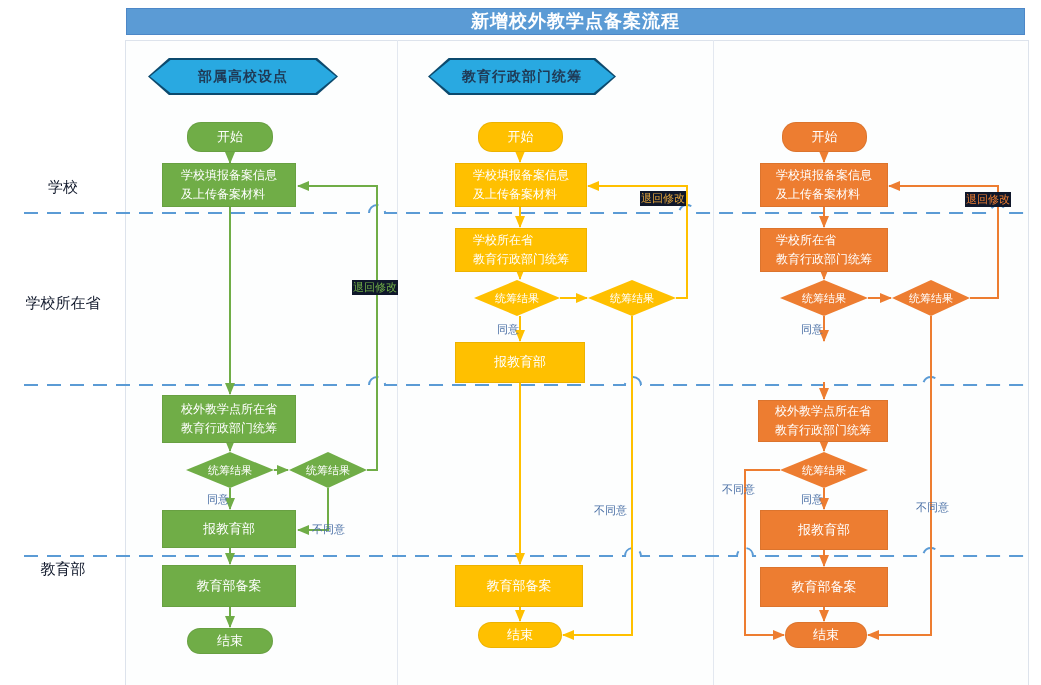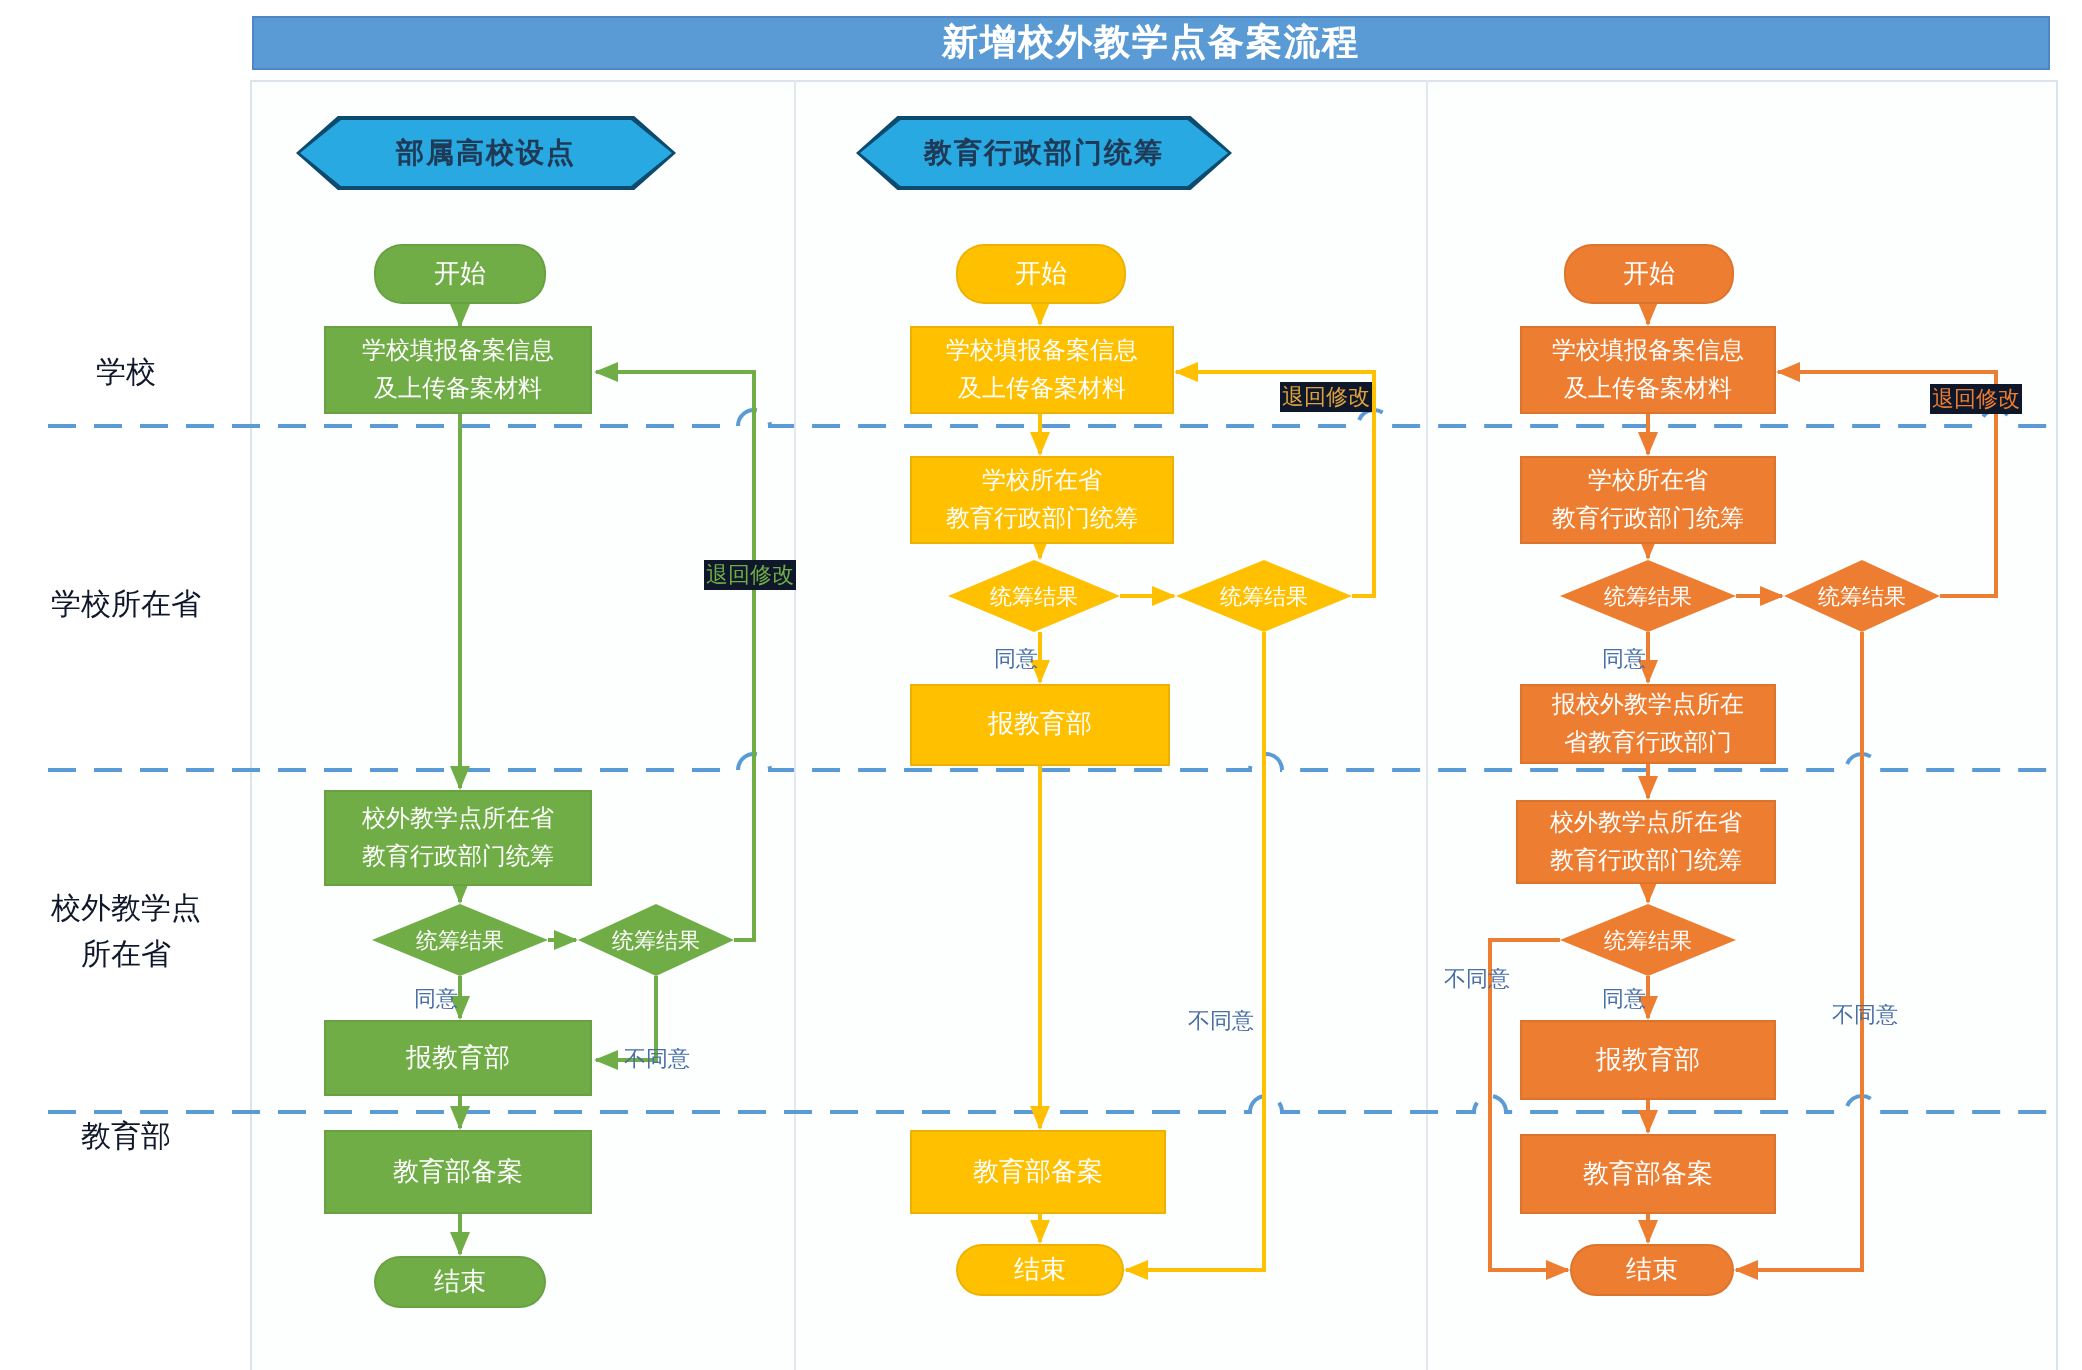--- a/index.html
+++ b/index.html
@@ -9,21 +9,21 @@
          border-left:1px solid #dde3ec;border-right:1px solid #dde3ec;border-top:1px solid #dde3ec;
          background:#fdfefe;}
   .sep{position:absolute;top:40px;height:645px;width:1px;background:#e3e8f0;}
   .title-bar{position:absolute;left:126px;top:8px;width:897px;height:25px;background:#5B9BD5;
              border:1px solid #4d87c7;display:flex;align-items:flex-start;justify-content:center;}
   .title-bar .t{color:#fff;font-weight:bold;font-size:18px;letter-spacing:1px;}
   .lane-label{position:absolute;left:4px;width:118px;text-align:center;color:#0f172a;
               font-size:15px;line-height:1.5;white-space:pre-line;}
   svg.wires{position:absolute;left:0;top:0;}
   .node{position:absolute;display:flex;align-items:center;justify-content:center;
-        text-align:center;color:#fff;white-space:pre-line;box-sizing:border-box;}
+        text-align:left;color:#fff;white-space:pre-line;box-sizing:border-box;}
   .box{font-size:12px;line-height:1.6;border:1px solid rgba(0,0,0,0.07);}
   .pill{border-radius:14px;font-size:13px;border:1px solid rgba(0,0,0,0.07);}
   .diamond{clip-path:polygon(50% 0,100% 50%,50% 100%,0 50%);font-size:11px;}
   .c-g{background:#70AD47;} .c-y{background:#FFC000;} .c-o{background:#ED7D31;}
   .hex{position:absolute;clip-path:polygon(11% 0,89% 0,100% 50%,89% 100%,11% 100%,0 50%);
        background:#0c4a6e;display:flex;align-items:center;justify-content:center;}
   .hex .hex-in{position:absolute;inset:2px;clip-path:polygon(11% 0,89% 0,100% 50%,89% 100%,11% 100%,0 50%);
        background:#29A9E1;display:flex;align-items:center;justify-content:center;
        color:#1F3A56;font-weight:bold;font-size:14px;letter-spacing:1px;}
   .elabel{position:absolute;font-size:11px;color:#4A6FA5;white-space:nowrap;}
@@ -38,22 +38,20 @@
   <div class="frame"></div>
   <div class="sep" style="left:397px;"></div>
   <div class="sep" style="left:713px;"></div>
 
   <div class="title-bar">
     <span class="t">新增校外教学点备案流程</span>
   </div>
 
   <div class="lane-label" style="top:176px;">学校</div>
   <div class="lane-label" style="top:292px;">学校所在省</div>
-  <div class="lane-label" style="top:444px;">校外教学点
-所在省</div>
   <div class="lane-label" style="top:558px;">教育部</div>
 
   <svg class="wires" width="1041" height="685" viewBox="0 0 1041 685">
     <defs>
       <marker id="arr-g" viewBox="0 0 12 10" refX="11" refY="5" markerWidth="12" markerHeight="10" orient="auto" markerUnits="userSpaceOnUse">
           <path d="M0 0 L12 5 L0 10 Z" fill="#70AD47"></path>
         </marker>
       <marker id="arr-y" viewBox="0 0 12 10" refX="11" refY="5" markerWidth="12" markerHeight="10" orient="auto" markerUnits="userSpaceOnUse">
           <path d="M0 0 L12 5 L0 10 Z" fill="#FFC000"></path>
         </marker>
@@ -137,22 +135,20 @@
   <div class="node box c-y" style="left:455px;top:565px;width:128px;height:42px;font-size:13px;">教育部备案</div>
   <div class="node pill c-y" style="left:478px;top:622px;width:84px;height:26px;">结束</div>
 
   <div class="node pill c-o" style="left:782px;top:122px;width:85px;height:30px;">开始</div>
   <div class="node box c-o" style="left:760px;top:163px;width:128px;height:44px;">学校填报备案信息
 及上传备案材料</div>
   <div class="node box c-o" style="left:760px;top:228px;width:128px;height:44px;">学校所在省
 教育行政部门统筹</div>
   <div class="node diamond c-o" style="left:780px;top:280px;width:88px;height:36px;">统筹结果</div>
   <div class="node diamond c-o" style="left:892px;top:280px;width:78px;height:36px;">统筹结果</div>
-  <div class="node box c-o" style="left:760px;top:342px;width:128px;height:40px;">报校外教学点所在
-省教育行政部门</div>
   <div class="node box c-o" style="left:758px;top:400px;width:130px;height:42px;">校外教学点所在省
 教育行政部门统筹</div>
   <div class="node diamond c-o" style="left:780px;top:452px;width:88px;height:36px;">统筹结果</div>
   <div class="node box c-o" style="left:760px;top:510px;width:128px;height:40px;font-size:13px;">报教育部</div>
   <div class="node box c-o" style="left:760px;top:567px;width:128px;height:40px;font-size:13px;">教育部备案</div>
   <div class="node pill c-o" style="left:785px;top:622px;width:82px;height:26px;">结束</div>
 
   <div class="elabel" style="left:207px;top:492px;">同意</div>
   <div class="elabel" style="left:312px;top:522px;">不同意</div>
   <div class="rlabel rl-g" style="left:352px;top:280px;">退回修改</div>

